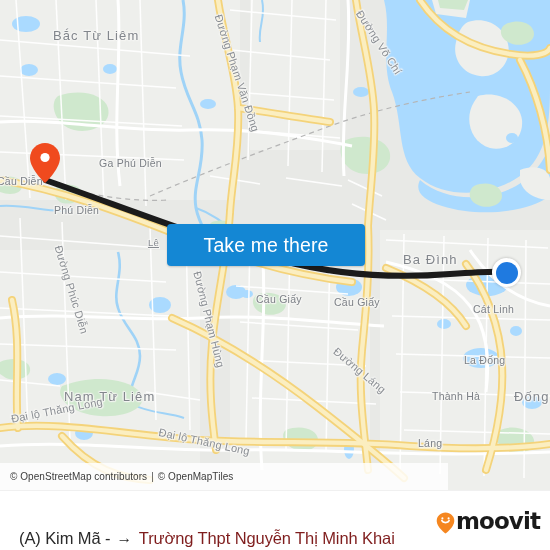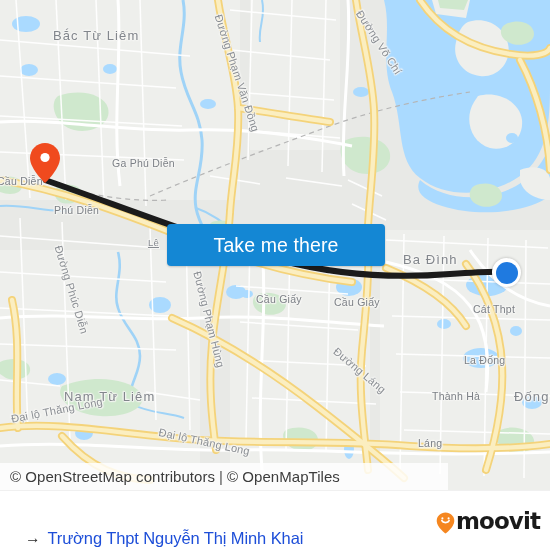--- a/index.html
+++ b/index.html
@@ -39,21 +39,21 @@
   }
   .lbl-area   { font-size: 13px; letter-spacing: 1.1px; color: #82868c; }
   .lbl-place  { font-size: 10.5px; letter-spacing: .25px; color: #7c8086; }
   .lbl-road   { font-size: 11px;   letter-spacing: .2px;  color: #8a8e93; font-weight: 400;}
   .lbl-small  { font-size:  9.5px; letter-spacing: .2px;  color: #868a90; text-decoration: underline; }
 
   
   #take-me-there {
     position: absolute;
     left: 167px; top: 224px;
-    width: 218px; height: 42px;
+    width: 198px; height: 42px;
     background: #1487d4;
     border: none; border-radius: 4px;
     color: #ffffff;
     font-family: "Liberation Sans", sans-serif;
     font-size: 19.5px;
     font-weight: 400;
     letter-spacing: .1px;
     cursor: pointer;
     line-height: 42px;
     text-align: center;
@@ -84,21 +84,21 @@
   }
 
   
   #attribution {
     position: absolute;
     left: 0; top: 463px;
     width: 448px; height: 27px;
     background: rgba(255,255,255,.82);
     display: flex; align-items: center;
     padding-left: 10px;
-    font-size: 15px;
+    font-size: 10px;
     color: #3c3c3c;
     letter-spacing: .05px;
   }
   #attribution .sep { margin: 0 4px; color:#555; }
 
   
   #footer {
     position: absolute;
     left: 0; top: 490px;
     width: 550px; height: 60px;
@@ -109,21 +109,21 @@
   #trip-title {
     margin-left: 19px;
     font-size: 16.5px;
     color: #2a2a2a;
     letter-spacing: -.1px;
     white-space: nowrap;
     display: flex; align-items: baseline; gap: 0;
   }
   #trip-origin  { color:#2a2a2a; }
   #arrow-icon   { margin: 0 7px 0 6px; font-size: 15.5px; color:#2a2a2a; position:relative; top:-1px;}
-  #trip-dest    { color:#1d4ed8;margin-top:36px; }
+  #trip-dest    { color:#7f1d1d;margin-top:36px; }
 
   #moovit-logo {
     position: absolute;
     right: 10px; top: 50%;
     transform: translateY(-50%);
     display: flex; align-items: flex-end; gap: 1px;
   }
   #moovit-wordmark {
     font-size: 23px;
     font-weight: bold;
@@ -321,32 +321,32 @@
           <path d="M62,436 C92,470 120,478 150,480"></path>
           <path d="M238,108 C268,112 300,118 330,122"></path>
         </g>
 
         <path d="M45,180 C120,206 200,238 280,260 C340,276 400,278 450,274 C478,272 494,271 506,272" stroke="#1b1b1b" stroke-width="6" fill="none" stroke-linecap="round" stroke-linejoin="round"></path>
       </g>
     </svg>
 
     <div id="map-labels">
         <div class="maplabel lbl-area" style="left: 53px; top: 28px;">Bắc Từ Liêm</div>
-        <div class="maplabel lbl-place" style="left: 112px; top: 157px;">Ga Phú Diễn</div>
+        <div class="maplabel lbl-place" style="left: 99px; top: 157px;">Ga Phú Diễn</div>
         <div class="maplabel lbl-road" style="left: 224px; top: 13px; transform: rotate(72deg); transform-origin: left top;">Đường Phạm Văn Đồng</div>
         <div class="maplabel lbl-road" style="left: 364px; top: 8px; transform: rotate(57deg); transform-origin: left top;">Đường Võ Chí</div>
         <div class="maplabel lbl-place" style="left: -3px; top: 175px;">Cầu Diễn</div>
         <div class="maplabel lbl-place" style="left: 54px; top: 204px; text-align: right;">Phú Diễn</div>
         <div class="maplabel lbl-road" style="left: 64px; top: 244px; transform: rotate(73deg); transform-origin: left top;">Đường Phúc Diễn</div>
         <div class="maplabel lbl-small" style="left: 148px; top: 237px;">Lê</div>
         <div class="maplabel lbl-road" style="left: 203px; top: 270px; transform: rotate(76deg); transform-origin: left top;">Đường Phạm Hùng</div>
         <div class="maplabel lbl-place" style="left: 256px; top: 293px;">Cầu Giấy</div>
         <div class="maplabel lbl-place" style="left: 334px; top: 296px;">Cầu Giấy</div>
         <div class="maplabel lbl-area" style="left: 403px; top: 252px;">Ba Đình</div>
-        <div class="maplabel lbl-place" style="left: 473px; top: 303px;">Cát Thpt</div>
+        <div class="maplabel lbl-place" style="left: 473px; top: 303px;">Cát Linh</div>
         <div class="maplabel lbl-place" style="left: 464px; top: 354px;">La Đống</div>
         <div class="maplabel lbl-road" style="left: 339px; top: 345px; transform: rotate(40deg); transform-origin: left top;">Đường Láng</div>
         <div class="maplabel lbl-place" style="left: 432px; top: 390px;">Thành Hà</div>
         <div class="maplabel lbl-area" style="left: 474px; top: 389px; margin-left: 40px;">Đống Đa</div>
         <div class="maplabel lbl-place" style="left: 418px; top: 437px;">Láng</div>
         <div class="maplabel lbl-area" style="left: 64px; top: 389px;">Nam Từ Liêm</div>
         <div class="maplabel lbl-road" style="left: 10px; top: 413px; transform: rotate(-11deg); transform-origin: left top;">Đại lộ Thăng Long</div>
         <div class="maplabel lbl-road" style="left: 160px; top: 426px; transform: rotate(12deg); transform-origin: left top;">Đại lộ Thăng Long</div>
       </div>
 
@@ -363,20 +363,21 @@
 
     <div id="attribution">
       <span>© OpenStreetMap contributors</span>
       <span class="sep">|</span>
       <span>© OpenMapTiles</span>
     </div>
   </div>
 
   <div id="footer">
     <div id="trip-title">
+      <span id="trip-origin">(A) Kim Mã -</span>
       <span id="arrow-icon">→</span>
       <span id="trip-dest">Trường Thpt Nguyễn Thị Minh Khai</span>
     </div>
 
     <div id="moovit-logo">
       <span style="display:flex;">
         <svg width="19" height="22" viewBox="0 0 19 22" xmlns="http://www.w3.org/2000/svg">
           <path d="M9.5,0.6 C4.6,0.6 0.7,4.3 0.7,8.9 C0.7,15 9.5,21.4 9.5,21.4
                    C9.5,21.4 18.3,15 18.3,8.9 C18.3,4.3 14.4,0.6 9.5,0.6 Z" fill="#f5861f"></path>
           <path d="M5.9,8.6 C6.9,11.2 12.1,11.2 13.1,8.6" stroke="#ffffff" stroke-width="1.7" fill="none" stroke-linecap="round"></path>

